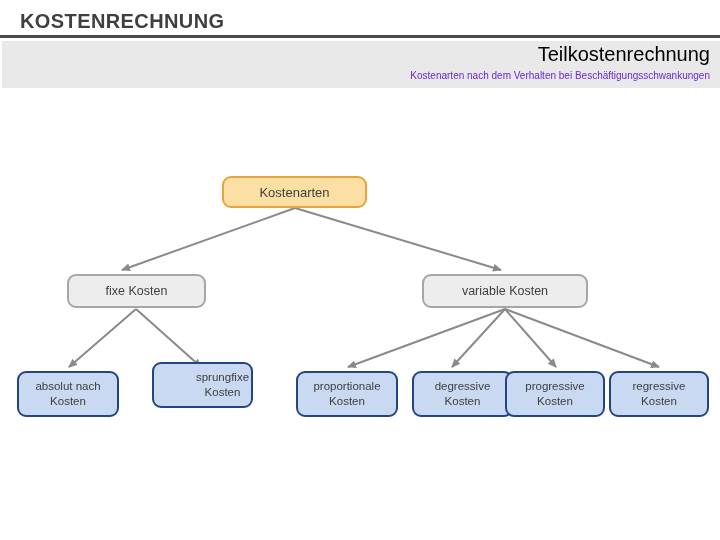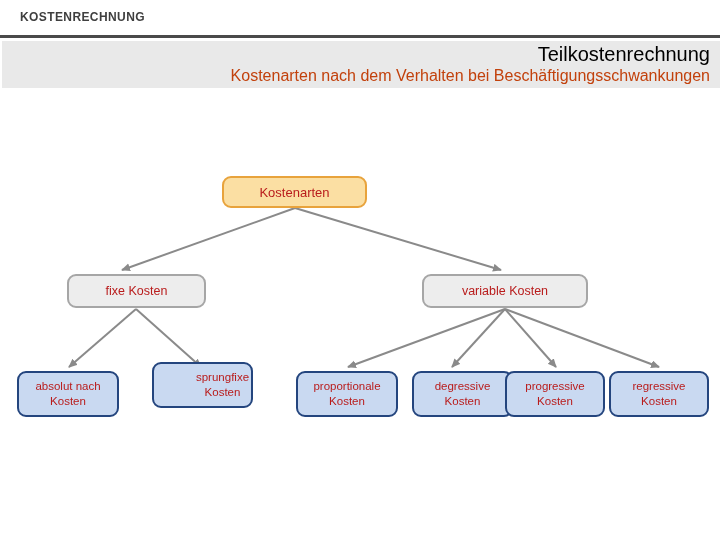--- a/index.html
+++ b/index.html
@@ -7,60 +7,60 @@
     width:720px;height:540px;
     font-family:"Liberation Sans", sans-serif;
     background:#ffffff;
     position:relative;
     overflow:hidden;
   }
   .slide{position:absolute;left:0;top:0;width:720px;height:540px;background:#fff;}
 
   .kicker{
     position:absolute;left:20px;top:10px;
-    font-size:12px;font-weight:bold;letter-spacing:.4px;
+    font-size:20px;font-weight:bold;letter-spacing:.4px;
     color:var(--kicker-text,#3F3F3F);
     white-space:nowrap;
   }
   .rule{
     position:absolute;left:0;top:35px;width:720px;height:3px;
     background:var(--rule,#4A4A4A);
   }
   .band{
     position:absolute;left:2px;top:41px;width:718px;height:47px;
     background:var(--band-bg,#E9E9E9);
     text-align:right;
     box-sizing:border-box;
     padding:1px 10px 12px 0;
   }
   .band .title{
     font-size:20px;line-height:24px;color:#000;
     white-space:nowrap;
   }
   .band .subtitle{
-    font-size:16px;line-height:19px;color:#c2410c;
+    font-size:10px;line-height:19px;color:#6d28d9;
     white-space:nowrap;
   }
 
   svg.connectors{
     position:absolute;left:0;top:0;width:720px;height:540px;
     pointer-events:none;
   }
   svg.connectors line{
     stroke:var(--connector,#8A8A8A);
     stroke-width:2;
   }
 
   .node{
     position:absolute;
     box-sizing:border-box;
     display:flex;flex-direction:column;
     align-items:center;justify-content:center;
     text-align:center;
-    color:#b91c1c;
+    color:#404040;
     border-radius:9px;
   }
   .node.root{
     background:var(--root-fill,#FBDFA3);
     border:2px solid var(--root-border,#E8A33C);
     font-size:13px;
   }
   .node.l2{
     background:var(--gray-fill,#EDEDED);
     border:2px solid var(--gray-border,#A6A6A6);

